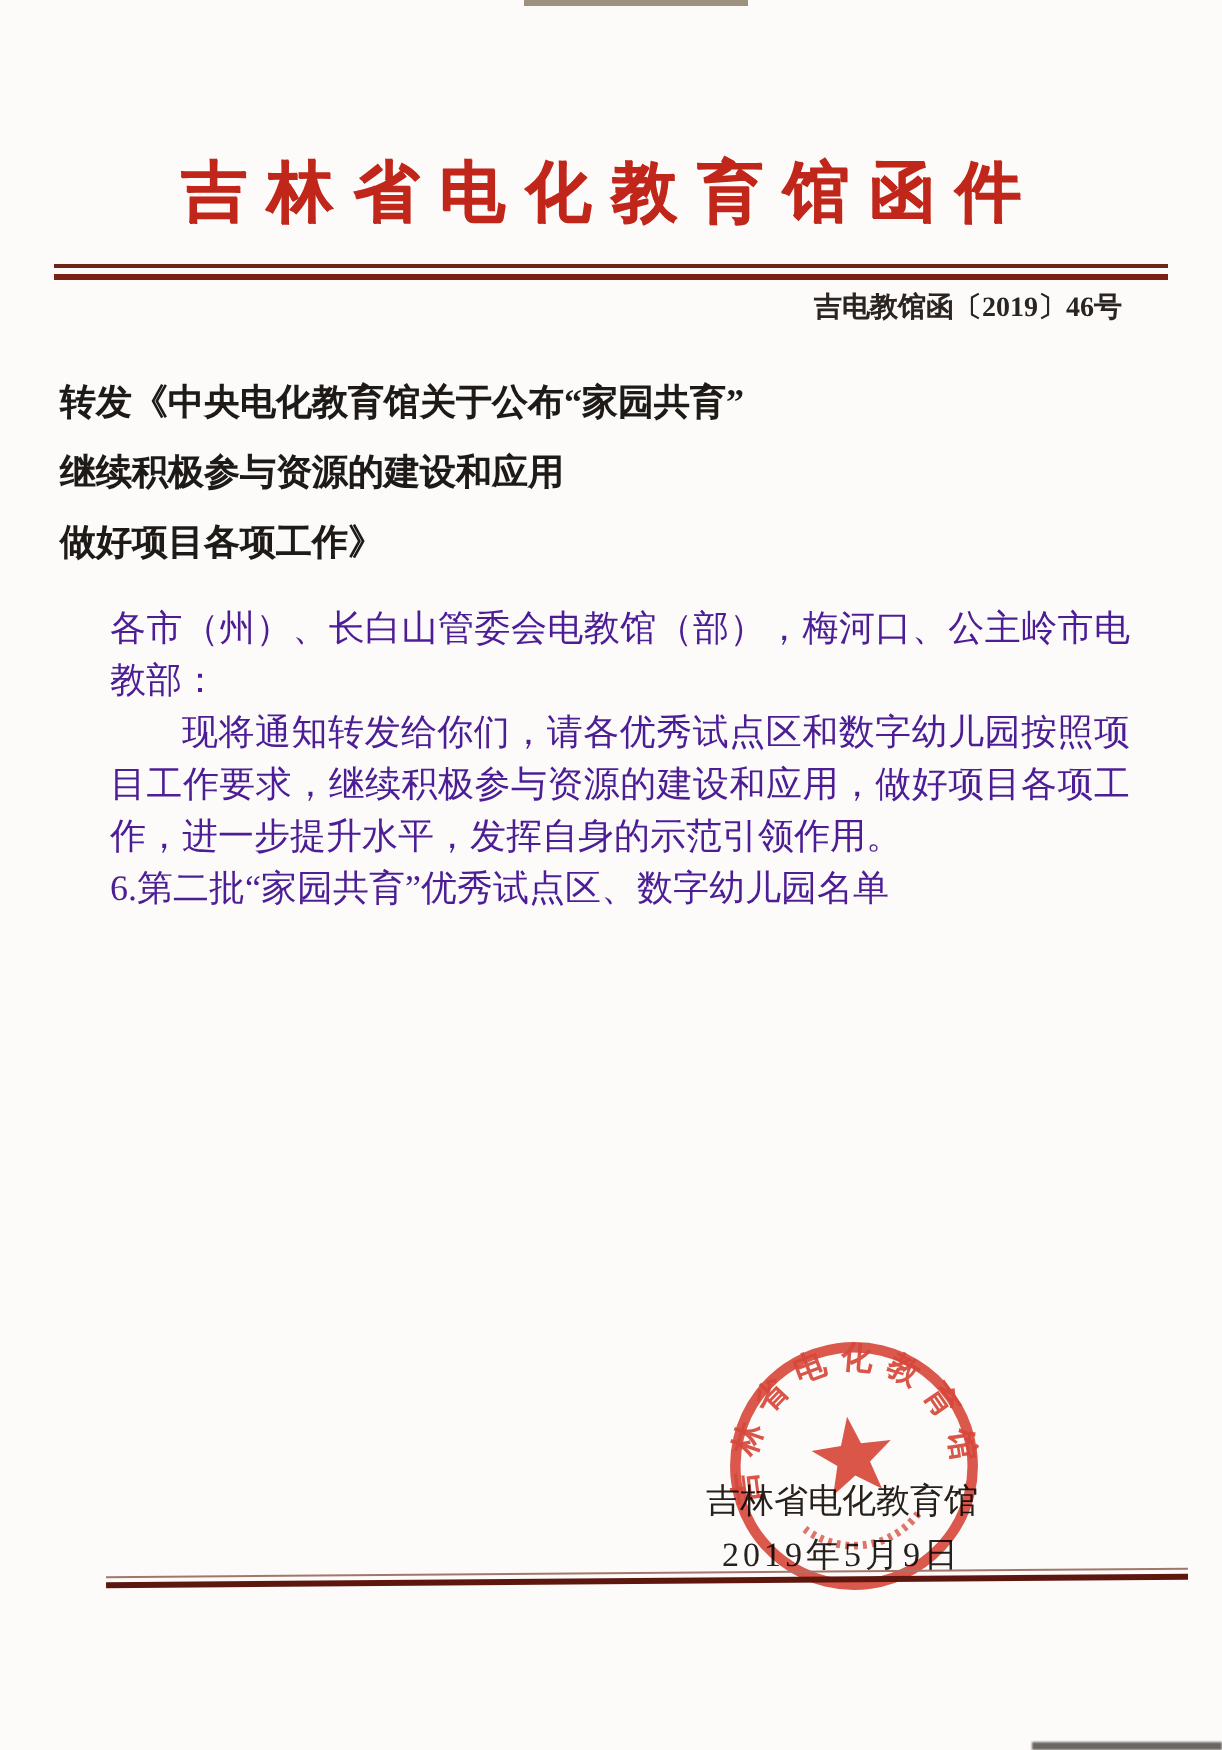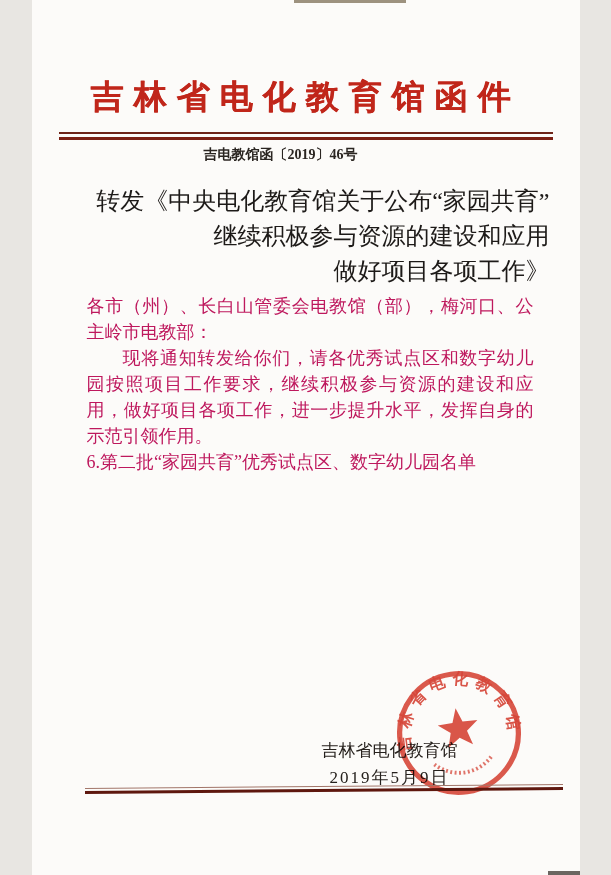--- a/index.html
+++ b/index.html
@@ -1,18 +1,18 @@
 <!DOCTYPE html>
 <html><head>
 <meta charset="utf-8">
 <style>
   html,body{margin:0;padding:0;background:#e8e6e2;}
   .page{
     position:relative;
-    width:548px;height:875px;
+    width:611px;height:875px;
     margin:0 auto;
     background:#fcfbf9;
     overflow:hidden;
     font-family:"Liberation Serif","DejaVu Serif",serif;
     color:#262220;
   }
   
   .scan-top{position:absolute;left:262px;top:0;width:112px;height:3px;background:#7d6f55;opacity:.75;}
   .corner-smudge{position:absolute;left:516px;top:871px;width:95px;height:4px;background:#47413c;opacity:.8;filter:blur(.6px);}
   
@@ -24,38 +24,38 @@
     color:#c0261a;
     line-height:46px;
     text-shadow:.4px .4px 0 #c0261a;
   }
   .rules{margin:12px 27px 0 27px;}
   .rule-thin{height:2px;background:#6e2418;}
   .rule-gap{height:3px;}
   .rule-thick{height:3px;background:#7c2014;}
   .doc-number{
     margin:6px 50px 0 0;
-    text-align:center;
+    text-align:right;
     font-size:14px;font-weight:bold;
     line-height:18px;
     color:#2a2521;
   }
   .doc-title{
     margin:20px 30px 0 30px;
-    text-align:right;
-    font-size:24px;font-weight:normal;
+    text-align:left;
+    font-size:18px;font-weight:bold;
     line-height:35px;
     color:#1d1a18;
   }
   .content{
-    margin:4px 46px 0 55px;
+    margin:12px 46px 0 55px;
     font-size:18px;
     line-height:26px;
     text-align:justify;
-    color:#be185d;
+    color:#4c1d95;
   }
   .content p{margin:0;}
   .para{text-indent:2em;}
   .attach-row1{text-indent:2em;}
   .attach-row2{margin-left:90px;}
   .signature{
     position:absolute;
     top:738px;right:122px;
     text-align:center;
     font-size:17px;

